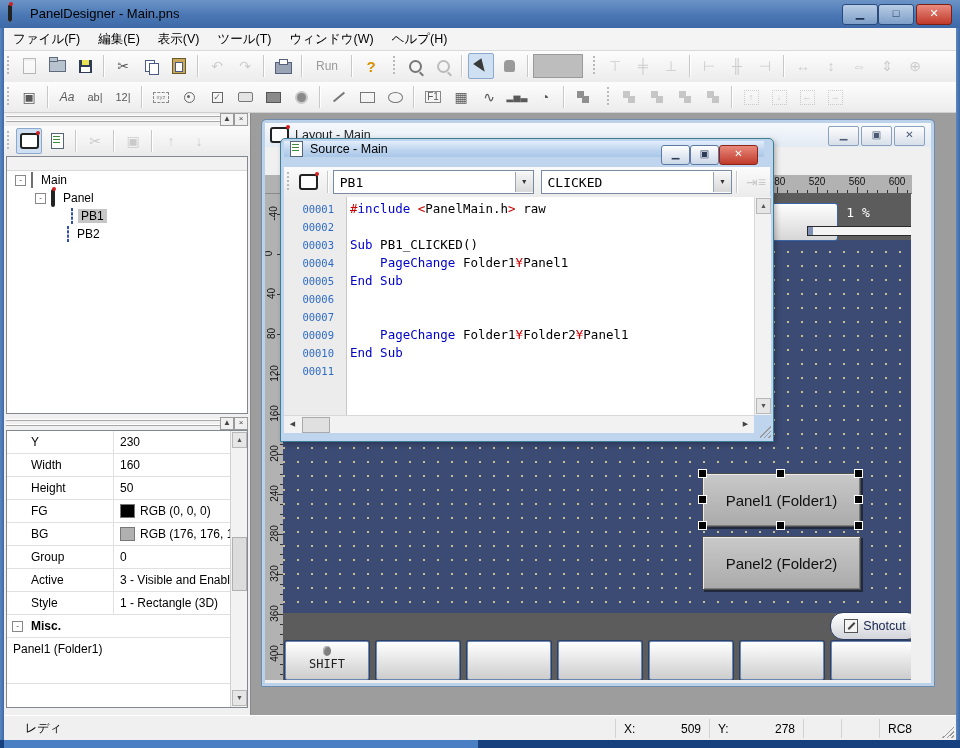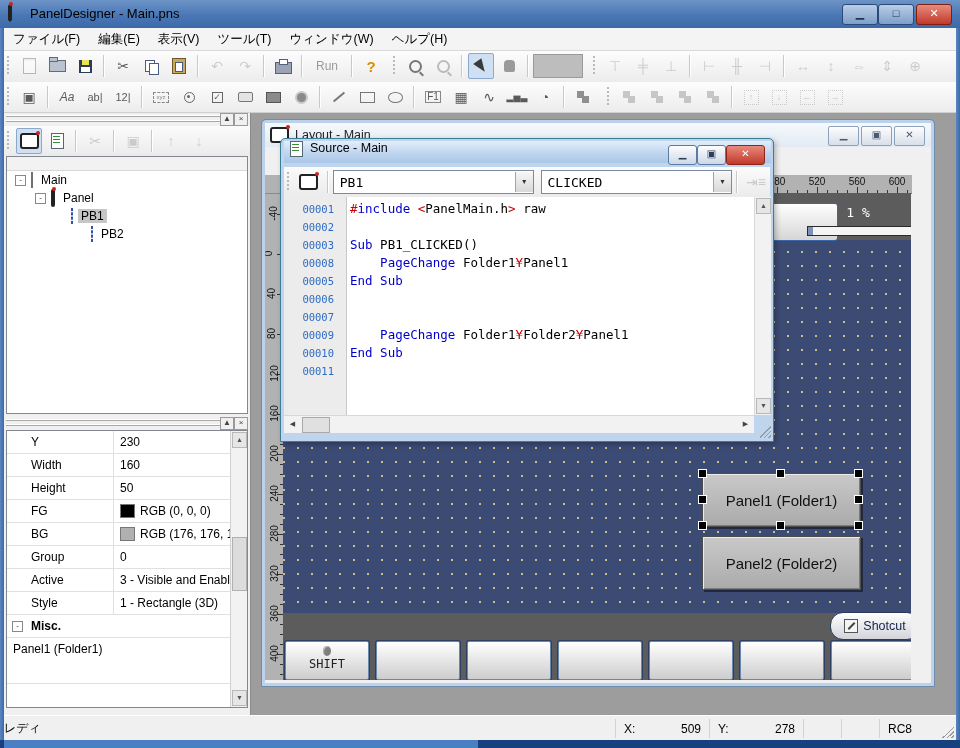--- a/index.html
+++ b/index.html
@@ -112,21 +112,21 @@
   #progress-fill{position:absolute;left:0;top:0;width:5px;height:8px;background:#7e90b4}
   .panelbtn{position:absolute;left:419px;width:157px;height:52px;background:linear-gradient(180deg,#c9c9c9,#aaaaaa);border:1px solid #4c4c4c;box-shadow:inset 1px 1px 0 #ebebeb,inset -1px -1px 0 #7c7c7c,2px 2px 0 rgba(0,0,0,.45);display:flex;align-items:center;justify-content:center;font-size:15px;color:#111}
   .handle{position:absolute;width:7px;height:7px;background:#000;border:1px solid #fff;z-index:6}
   #shotcut{position:absolute;left:547px;top:419px;width:88px;height:26px;border-radius:13px;border:1px solid #2c3c60;background:linear-gradient(180deg,#ffffff,#d2d4da);display:flex;align-items:center;justify-content:center;font-size:12.5px;color:#15224a}
   #shotcut .pen{width:12px;height:12px;border:1px solid #555;background:#f4f4f4;margin-right:5px;position:relative}
   #shotcut .pen::after{content:"";position:absolute;left:2px;top:5px;width:9px;height:2px;background:#444;transform:rotate(-45deg)}
   .fkey{position:absolute;top:448px;width:82px;height:37px;background:linear-gradient(180deg,#ffffff,#cdcdcd);border:1px solid #6a87b0;box-shadow:0 0 0 1px #2e3f66;border-radius:2px;text-align:center;color:#222;font-family:"DejaVu Sans Mono",monospace;font-size:12px}
   .fkey .led{display:block;width:8px;height:10px;border-radius:50%;background:#7e7e7e;box-shadow:inset 1px 1px 1px #bdbdbd;margin:4px auto 1px}
   
   #sw{position:absolute;left:281px;top:139px;width:492px;height:302px;background:#bfd5ee;border-radius:4px 4px 0 0;outline:1px solid #3e7d96;box-shadow:2px 2px 6px rgba(0,0,0,.35);z-index:10}
-  #sw-title{position:absolute;left:3px;top:2px;right:2px;height:22px;background:linear-gradient(180deg,#e3eefb 0%,#bcd3ee 60%,#aac7e8 100%);display:flex;align-items:flex-start}
+  #sw-title{position:absolute;left:3px;top:2px;right:9px;height:16px;background:linear-gradient(180deg,#e3eefb 0%,#bcd3ee 60%,#aac7e8 100%);display:flex;align-items:center}
   #sw-title .t{margin-left:7px;font-size:12.5px;color:#000}
   .sw-cap{position:absolute;top:4px;width:27px;height:18px;border:1px solid #5e7aa2;border-radius:3px;background:linear-gradient(180deg,#fdfdfd,#ccd8e8);color:#2c3c58;font-size:10px;text-align:center;line-height:16px}
   .sw-cap.close{background:linear-gradient(180deg,#e8897b,#c03a2b);border-color:#8e2418;color:#fff;width:37px}
   #sw-toolbar{position:absolute;left:3px;top:28px;right:3px;height:30px;background:linear-gradient(180deg,#fbfbfb,#ebebeb);border-bottom:1px solid #cfcfcf;display:flex;align-items:center}
   .combo{height:22px;background:#fff;border:1px solid #7a8aa0;display:flex;align-items:center;position:relative}
   .combo .val{flex:1;padding-left:6px;font-family:"DejaVu Sans Mono",monospace;font-size:13px;overflow:hidden;white-space:nowrap}
   .combo .drop{width:17px;height:20px;margin:0;background:linear-gradient(180deg,#f6f6f6,#d8d8d8);border-left:1px solid #9aa6b8;text-align:center;line-height:20px;font-size:7px;color:#333;flex:none}
   #sw-editor{position:absolute;left:3px;top:58px;width:470px;height:218px;background:#fff;overflow:hidden;border-bottom:1px solid #d0d0d0}
   #gutterbg{position:absolute;left:0;top:0;width:62px;height:218px;background:#ececec;border-right:1px solid #c8c8c8}
   .crow{position:relative;height:18px;line-height:18px;white-space:pre;font-family:"DejaVu Sans Mono",monospace}
@@ -395,21 +395,21 @@
           <div class="trow" style="padding-left:28px">
             <span class="exp">-</span>
             <span class="ticon"><span class="ic-panel"></span></span>
             <span class="tlabel">Panel</span>
           </div>
           <div class="trow" style="padding-left:48px">
             <span style="width:16px;flex:none"></span>
             <span class="ticon"><span class="ic-pb"></span></span>
             <span class="tlabel sel">PB1</span>
           </div>
-          <div class="trow" style="padding-left:68px">
+          <div class="trow" style="padding-left:44px">
             <span style="width:16px;flex:none"></span>
             <span class="ticon"><span class="ic-pb"></span></span>
             <span class="tlabel">PB2</span>
           </div>
         </div>
     </div>
 
     <div class="gripper" style="margin-top:2px">
       <div class="lines"></div>
       <div class="gbtn" style="right:16px">▲</div>
@@ -678,21 +678,21 @@
       <div class="tbtn dis">
           <span class="g">⇥≡</span>
         </div>
     </div>
     <div id="sw-editor">
       <div id="gutterbg"></div>
       <div id="code-rows" style="position:relative;padding-top:3px">
           <div class="crow"><span class="lnum">00001</span><span class="codetxt"><span class="cr">#</span><span class="ck">include</span><span class="ct"> </span><span class="cr">&lt;</span><span class="ct">PanelMain.h</span><span class="cr">&gt;</span><span class="ct"> raw</span></span></div>
           <div class="crow"><span class="lnum">00002</span><span class="codetxt"></span></div>
           <div class="crow"><span class="lnum">00003</span><span class="codetxt"><span class="ck">Sub</span><span class="ct"> PB1_CLICKED()</span></span></div>
-          <div class="crow"><span class="lnum">00008</span><span class="codetxt"><span class="ct">    </span><span class="ck">PageChange</span><span class="ct"> Folder1</span><span class="cr">¥</span><span class="ct">Panel1</span></span></div>
+          <div class="crow"><span class="lnum">00004</span><span class="codetxt"><span class="ct">    </span><span class="ck">PageChange</span><span class="ct"> Folder1</span><span class="cr">¥</span><span class="ct">Panel1</span></span></div>
           <div class="crow"><span class="lnum">00005</span><span class="codetxt"><span class="ck">End Sub</span></span></div>
           <div class="crow"><span class="lnum">00006</span><span class="codetxt"></span></div>
           <div class="crow"><span class="lnum">00007</span><span class="codetxt"></span></div>
           <div class="crow"><span class="lnum">00009</span><span class="codetxt"><span class="ct">    </span><span class="ck">PageChange</span><span class="ct"> Folder1</span><span class="cr">¥</span><span class="ct">Folder2</span><span class="cr">¥</span><span class="ct">Panel1</span></span></div>
           <div class="crow"><span class="lnum">00010</span><span class="codetxt"><span class="ck">End Sub</span></span></div>
           <div class="crow"><span class="lnum">00011</span><span class="codetxt"></span></div>
         </div>
     </div>
     <div id="sw-vscroll">
       <div class="sbtn" style="top:1px;left:1px">▲</div>
@@ -700,21 +700,21 @@
     </div>
     <div id="sw-hscroll">
       <div class="harrow" style="left:1px">◀</div>
       <div class="hthumb"></div>
       <div class="harrow" style="right:1px">▶</div>
     </div>
     <div class="gripcorner" style="right:2px;bottom:3px"></div>
   </div>
 
   <div id="statusbar">
-    <span style="padding-left:0;flex:1">レディ</span>
+    <span style="padding-left:21px;flex:1">レディ</span>
     <div class="spanel" style="width:94px;justify-content:space-between">
       <span>X:</span>
         <span>509</span>
     </div>
     <div class="spanel" style="width:94px;justify-content:space-between">
       <span>Y:</span>
         <span>278</span>
     </div>
     <div class="spanel" style="width:38px"></div>
     <div class="spanel" style="width:38px"></div>

